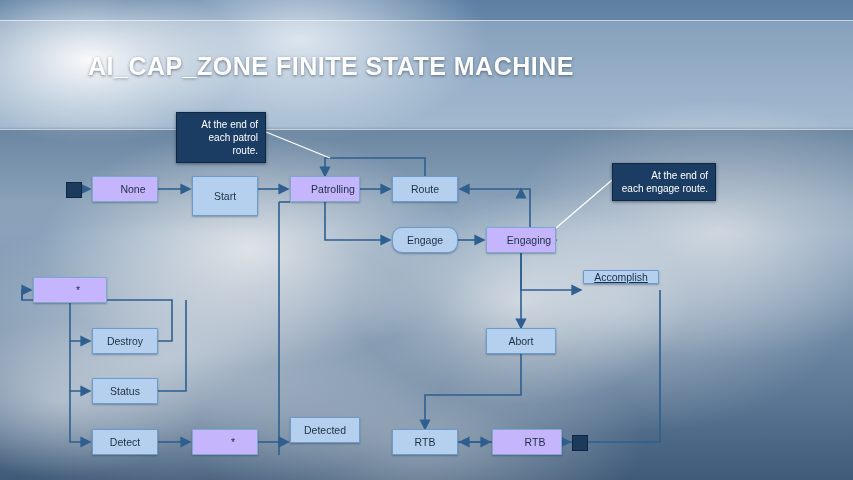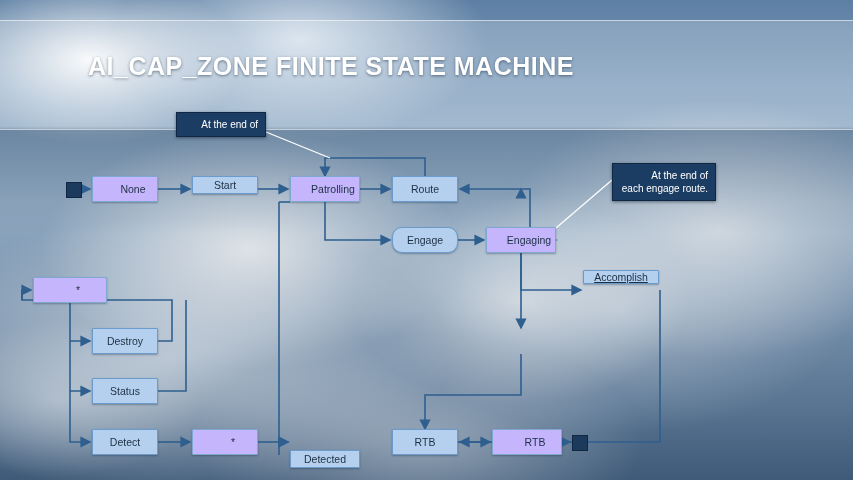--- a/index.html
+++ b/index.html
@@ -188,64 +188,68 @@
       <path d="M612 180 L556 228"></path>
     </g>
   </svg>
 
   <div class="terminal" style="left:66px; top:182px;"></div>
   <div class="terminal" style="left:572px; top:435px;"></div>
 
   <div class="node white" style="left:92px; top:176px; width:66px; height:26px;">
     <span>None</span>
   </div>
-  <div class="node blue" style="left:192px; top:176px; width:66px; height:18px;">
+  <div class="node blue" style="left:192px; top:176px; width:66px; height:40px;">
     <span>Start</span>
   </div>
   <div class="node white" style="left:290px; top:176px; width:70px; height:26px;">
     <span>Patrolling</span>
   </div>
   <div class="node blue" style="left:392px; top:176px; width:66px; height:26px;">
     <span>Route</span>
   </div>
   <div class="node blue" style="left:392px; top:227px; width:66px; height:26px;border-radius:10px;">
     <span>Engage</span>
   </div>
   <div class="node white" style="left:486px; top:227px; width:70px; height:26px;">
     <span>Engaging</span>
   </div>
   <div class="node blue" style="left:583px; top:270px; width:76px; height:14px;text-decoration:underline;">
     <span>Accomplish</span>
   </div>
+  <div class="node blue" style="left:486px; top:328px; width:70px; height:26px;">
+    <span>Abort</span>
+  </div>
   <div class="node white" style="left:33px; top:277px; width:74px; height:26px;">
     <span>*</span>
   </div>
   <div class="node blue" style="left:92px; top:328px; width:66px; height:26px;">
     <span>Destroy</span>
   </div>
   <div class="node blue" style="left:92px; top:378px; width:66px; height:26px;">
     <span>Status</span>
   </div>
   <div class="node blue" style="left:92px; top:429px; width:66px; height:26px;">
     <span>Detect</span>
   </div>
   <div class="node white" style="left:192px; top:429px; width:66px; height:26px;">
     <span>*</span>
   </div>
-  <div class="node blue" style="left:290px; top:450px; width:70px; height:18px;">
+  <div class="node blue" style="left:290px; top:417px; width:70px; height:26px;">
     <span>Detected</span>
   </div>
   <div class="node blue" style="left:392px; top:429px; width:66px; height:26px;">
     <span>RTB</span>
   </div>
   <div class="node white" style="left:492px; top:429px; width:70px; height:26px;">
     <span>RTB</span>
   </div>
 
   <div class="callout" style="left:176px; top:112px; width:90px;">
     <div>At the end of</div>
+    <div>each patrol route.</div>
   </div>
   <div class="callout" style="left:612px; top:163px; width:104px;">
     <div>At the end of</div>
     <div>each engage route.</div>
   </div>
 
 </div>
 
 </body></html>

